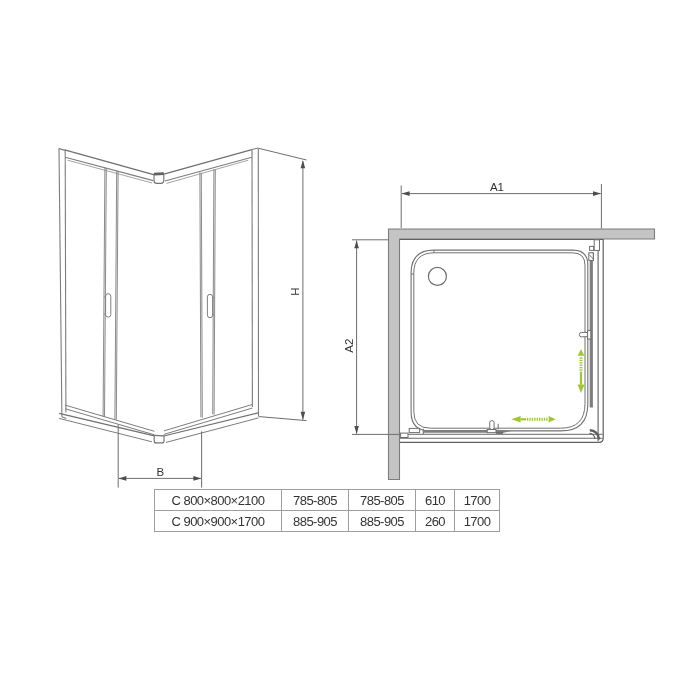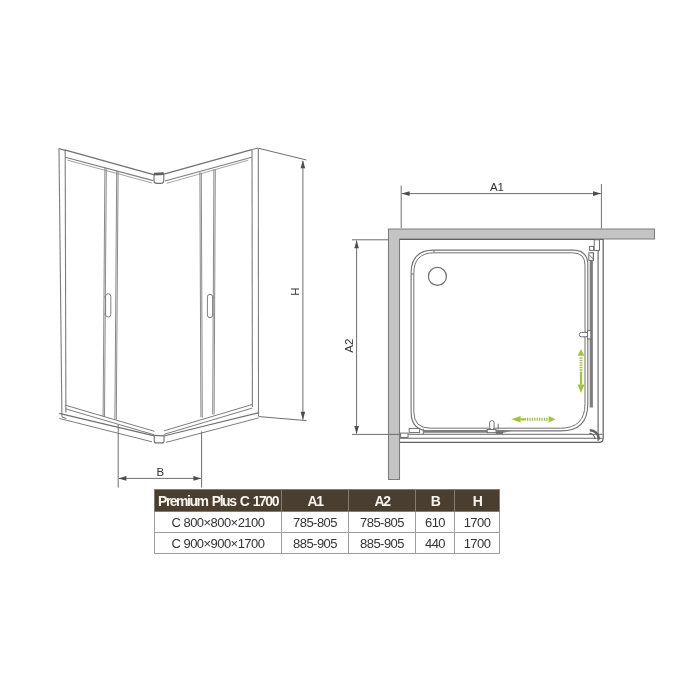--- a/index.html
+++ b/index.html
@@ -228,39 +228,31 @@
 
 <table class="tbl">
   <colgroup>
         <col style="width:127px">
         <col style="width:67px">
         <col style="width:67px">
         <col style="width:39px">
         <col style="width:45px">
       </colgroup>
   <tbody>
-        <tr>
-
-    <th><span class="sq">Premium Plus C 1700</span></th>
-    <th><span class="sq">A1</span></th>
-    <th><span class="sq">A2</span></th>
-    <th><span class="sq">B</span></th>
-    <th><span class="sq">H</span></th>
-  </tr>
   <tr>
 
     <td><span class="sq">C 800×800×2100</span></td>
           <td><span class="sq">785-805</span></td>
           <td><span class="sq">785-805</span></td>
           <td><span class="sq">610</span></td>
           <td><span class="sq">1700</span></td>
   </tr>
   <tr>
 
     <td><span class="sq">C 900×900×1700</span></td>
           <td><span class="sq">885-905</span></td>
           <td><span class="sq">885-905</span></td>
-          <td><span class="sq">440</span></td>
+          <td><span class="sq">260</span></td>
           <td><span class="sq">1700</span></td>
   </tr>
 </tbody>
     </table>
 </div>
 
 </body></html>

